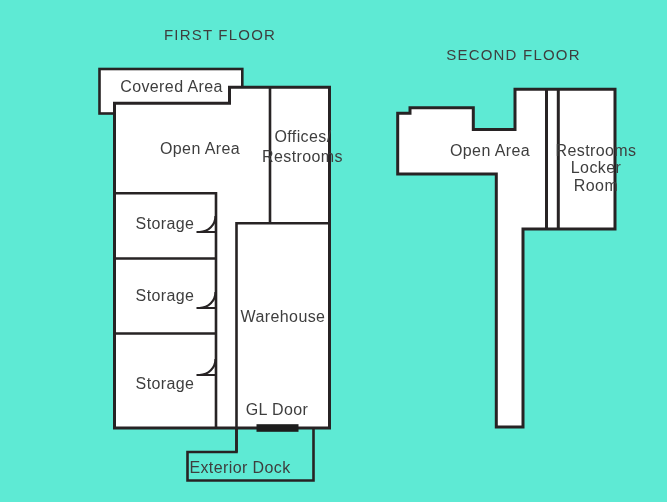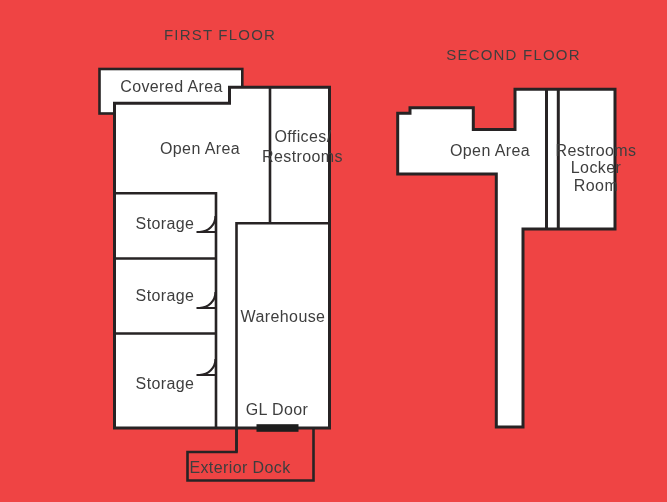--- a/index.html
+++ b/index.html
@@ -1,16 +1,16 @@
 <!DOCTYPE html>
 <html><head>
 <meta charset="utf-8">
 <style>
   html,body{margin:0;padding:0;background:#ffffff;}
-  .stage{position:relative;width:667px;height:502px;background:#ef4444;overflow:hidden;
+  .stage{position:relative;width:667px;height:502px;background:#5eead4;overflow:hidden;
          font-family:"Liberation Sans", sans-serif;}
   svg text{fill:#3e3e3e;font-size:16px;letter-spacing:0.4px;}
   svg text.title{font-size:15px;letter-spacing:1.2px;}
   .wall{stroke:#272324;fill:none;}
   .room{stroke:#272324;fill:#ffffff;}
 </style>
 </head>
 <body>
 
 <div class="stage">

